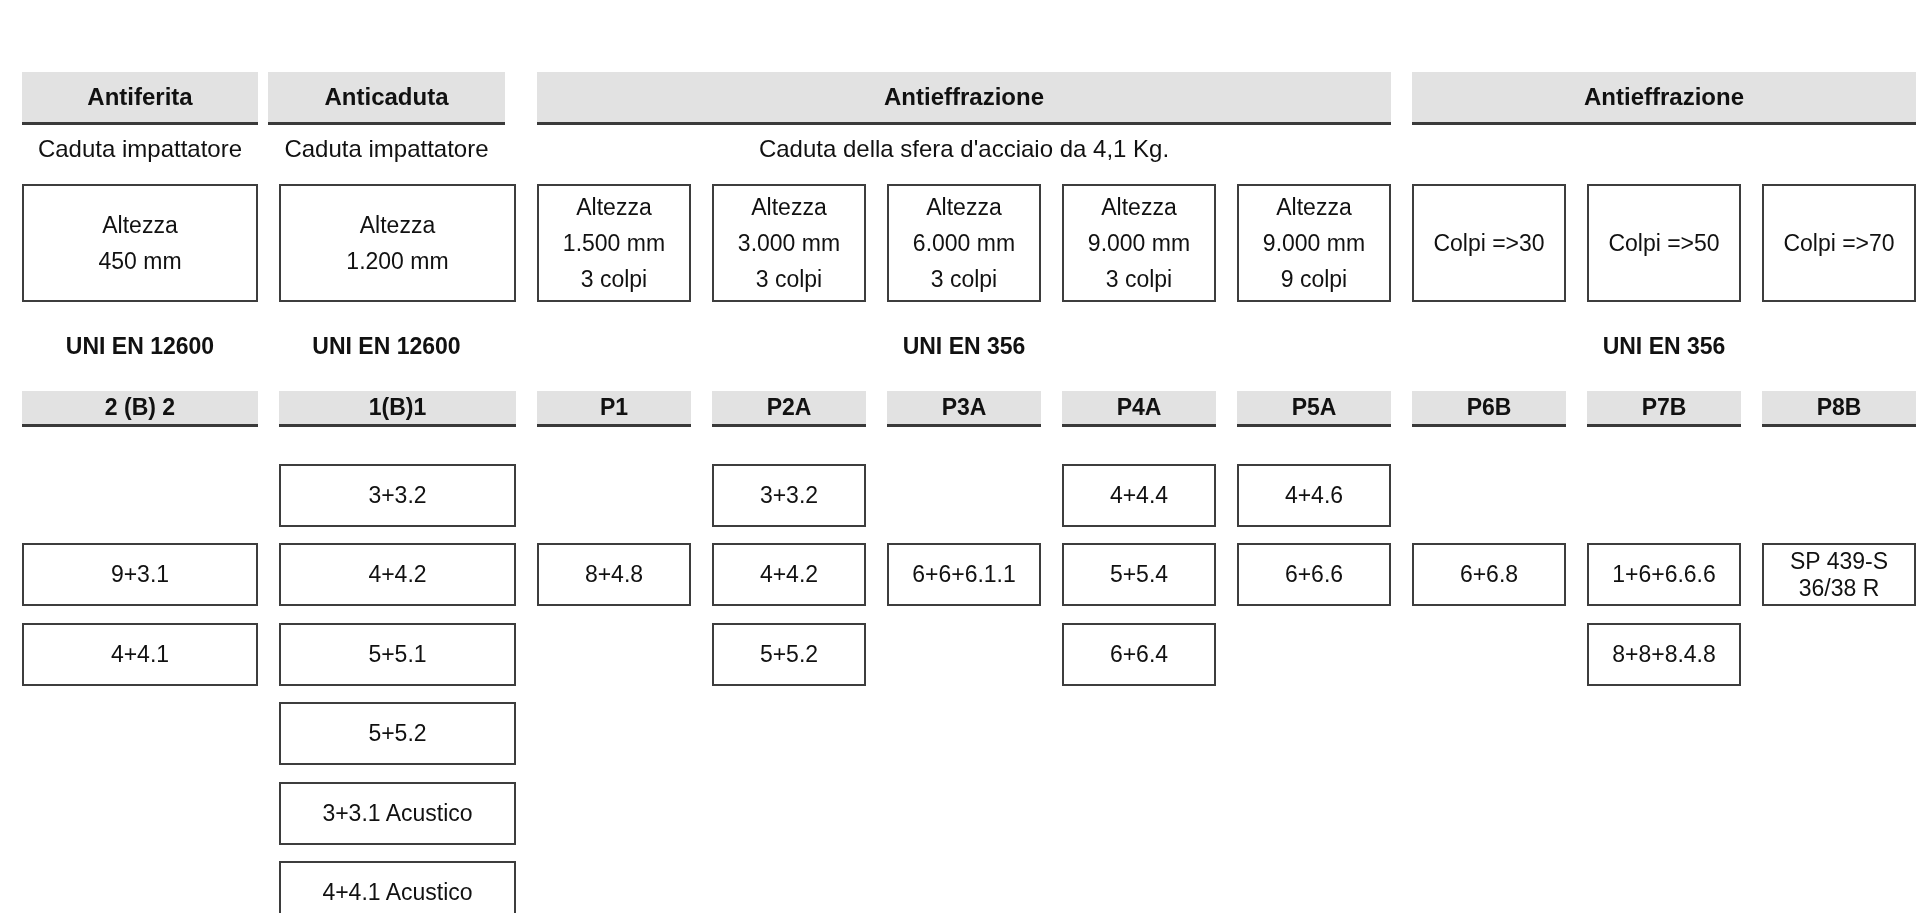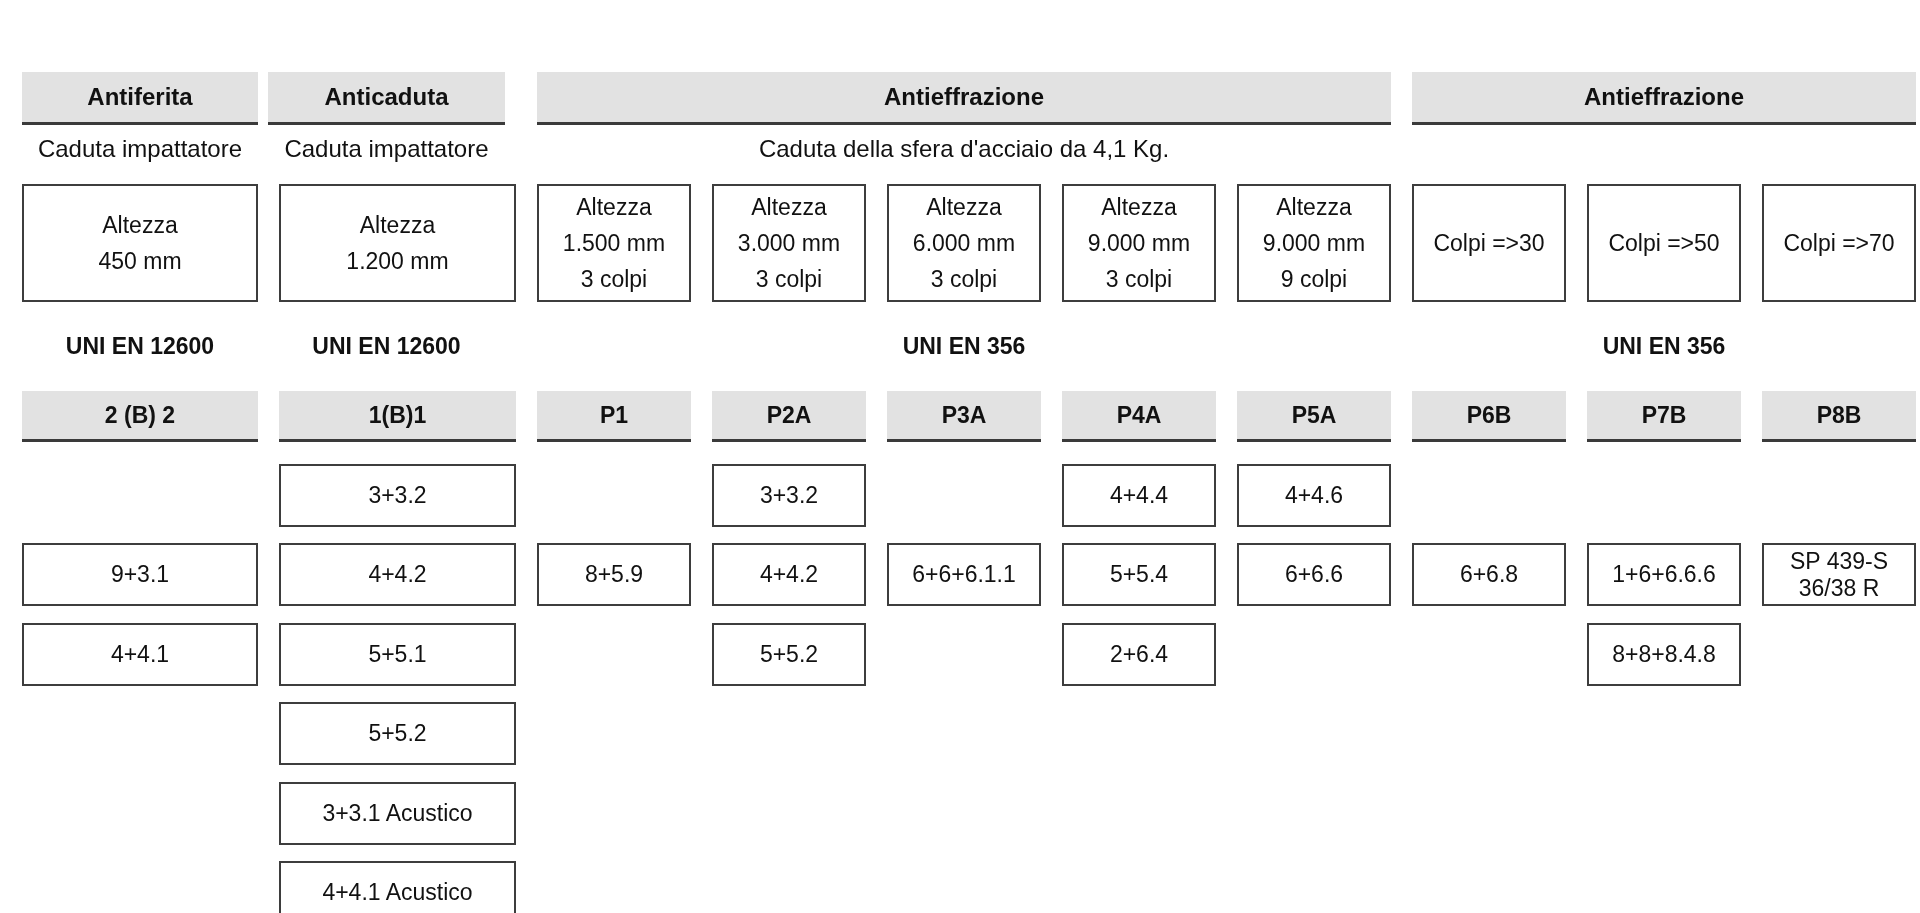--- a/index.html
+++ b/index.html
@@ -53,21 +53,21 @@
     display:flex;align-items:center;justify-content:center;
     text-align:center;white-space:pre-line;
   }
   .test{top:142px;height:118px;font-size:23px;line-height:36px;}
   .standard{
     position:absolute;top:289px;height:30px;
     display:flex;align-items:center;justify-content:center;
     font-weight:bold;font-size:23px;white-space:nowrap;
   }
   .class-header{
-    position:absolute;top:349px;height:51px;
+    position:absolute;top:349px;height:36px;
     background:#e2e2e2;border-bottom:3px solid #3a3a3a;
     display:flex;align-items:center;justify-content:center;
     font-weight:bold;font-size:23px;box-sizing:border-box;
   }
   .cell{height:63px;font-size:23px;line-height:27px;}
 </style>
 </head>
 <body>
 
 <div id="canvas">
@@ -123,31 +123,31 @@
   <div class="box cell c1 r2">9+3.1</div>
   <div class="box cell c1 r3">4+4.1</div>
 
   <div class="box cell c2 r1">3+3.2</div>
   <div class="box cell c2 r2">4+4.2</div>
   <div class="box cell c2 r3">5+5.1</div>
   <div class="box cell c2 r4">5+5.2</div>
   <div class="box cell c2 r5">3+3.1 Acustico</div>
   <div class="box cell c2 r6">4+4.1 Acustico</div>
 
-  <div class="box cell c3 r2">8+5.9</div>
+  <div class="box cell c3 r2">8+4.8</div>
 
   <div class="box cell c4 r1">3+3.2</div>
   <div class="box cell c4 r2">4+4.2</div>
   <div class="box cell c4 r3">5+5.2</div>
 
   <div class="box cell c5 r2">6+6+6.1.1</div>
 
   <div class="box cell c6 r1">4+4.4</div>
   <div class="box cell c6 r2">5+5.4</div>
-  <div class="box cell c6 r3">2+6.4</div>
+  <div class="box cell c6 r3">6+6.4</div>
 
   <div class="box cell c7 r1">4+4.6</div>
   <div class="box cell c7 r2">6+6.6</div>
 
   <div class="box cell c8 r2">6+6.8</div>
 
   <div class="box cell c9 r2">1+6+6.6.6</div>
   <div class="box cell c9 r3">8+8+8.4.8</div>
 
   <div class="box cell c10 r2">SP 439-S

